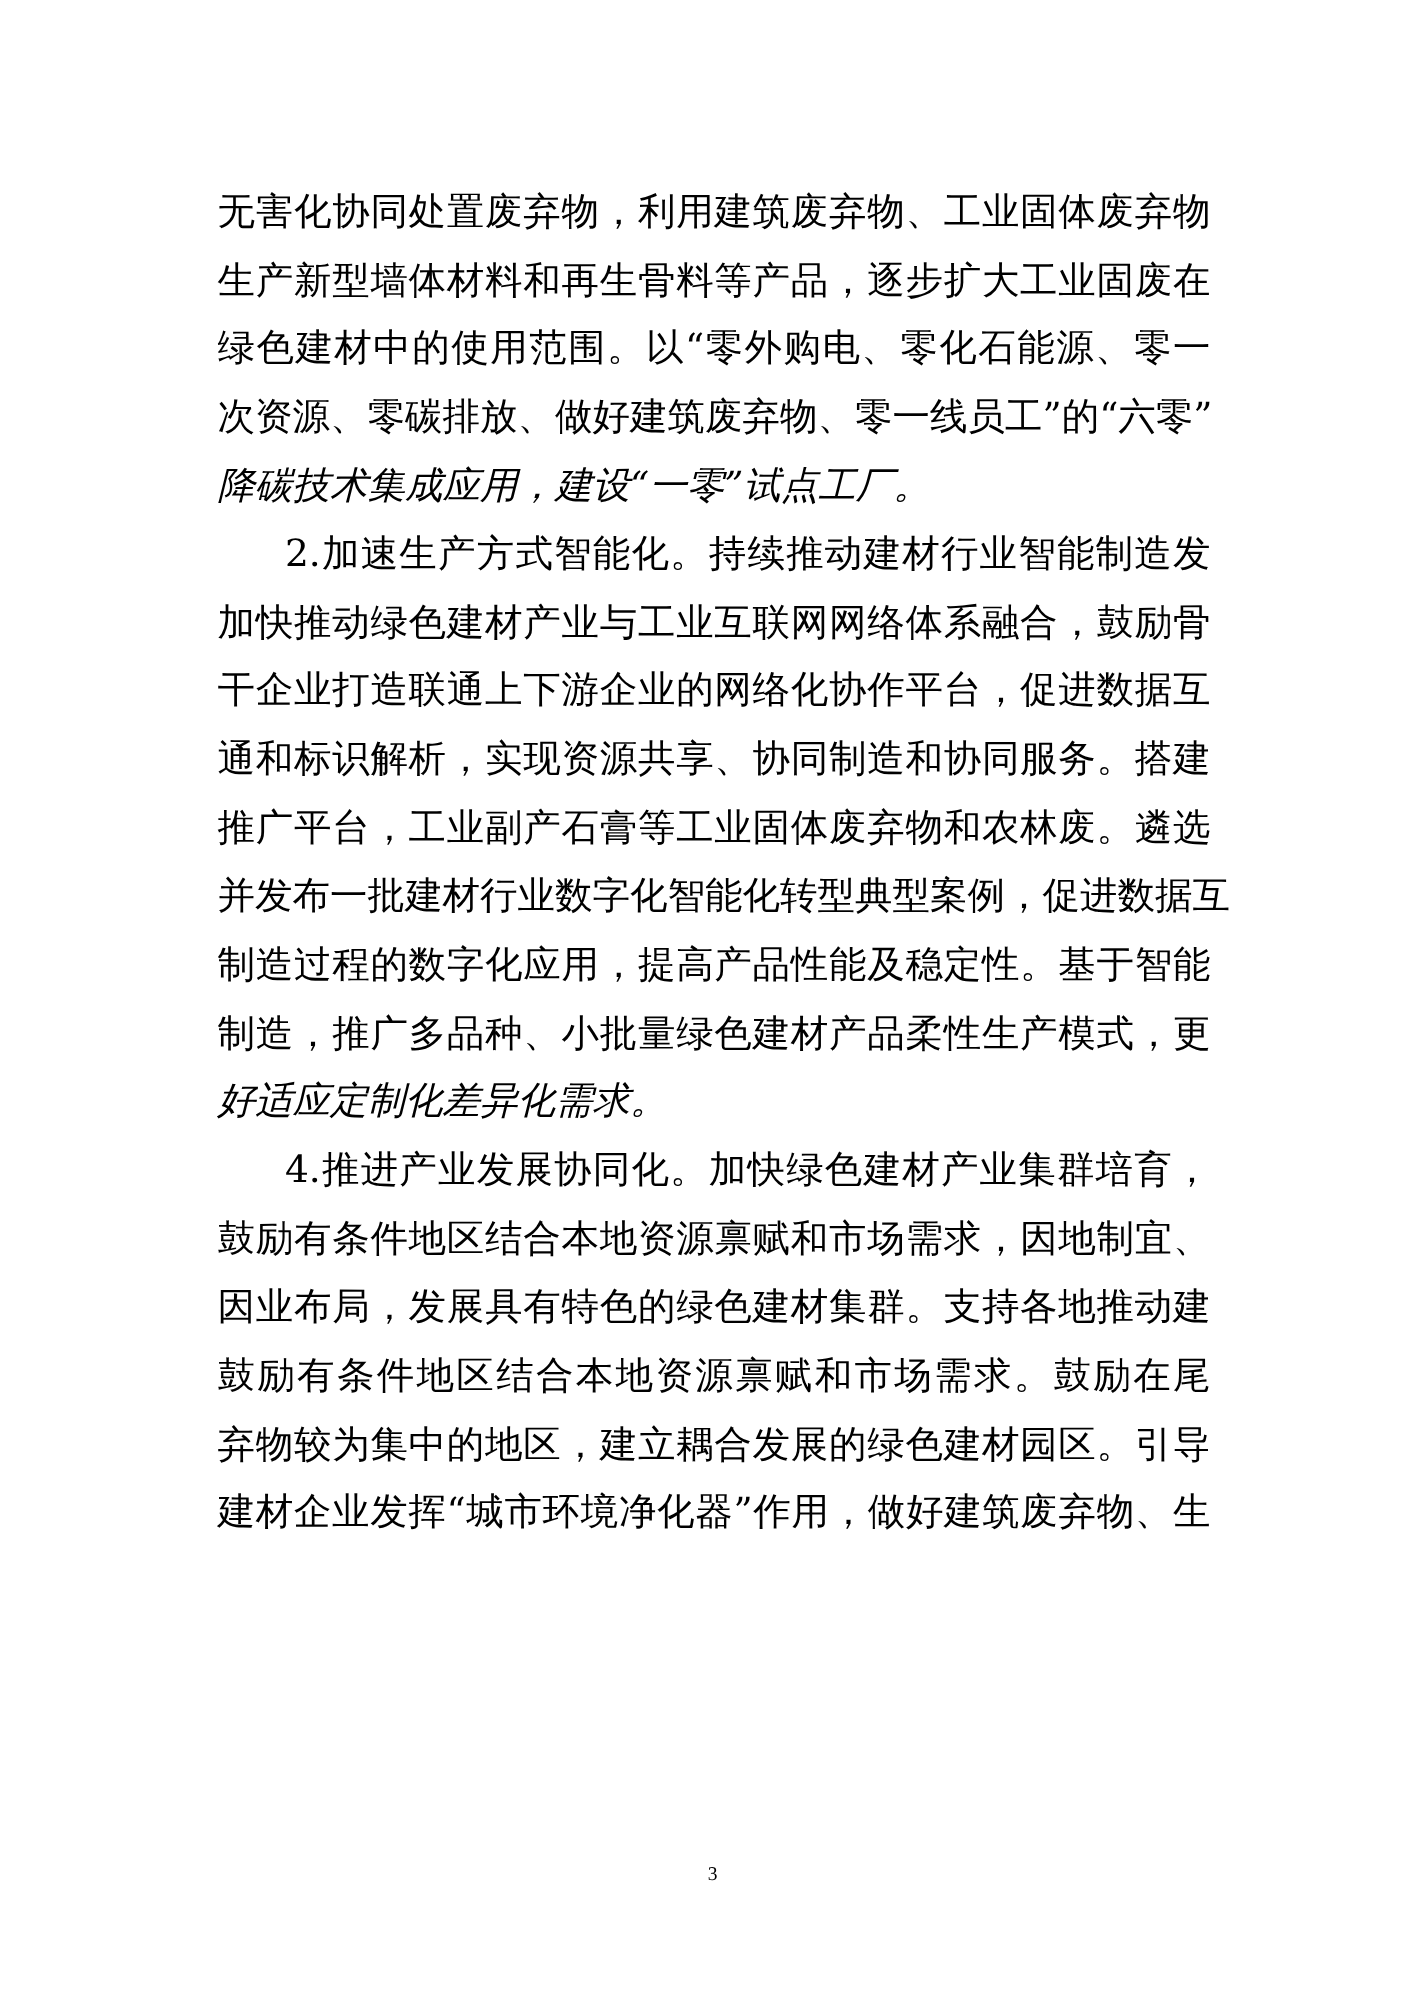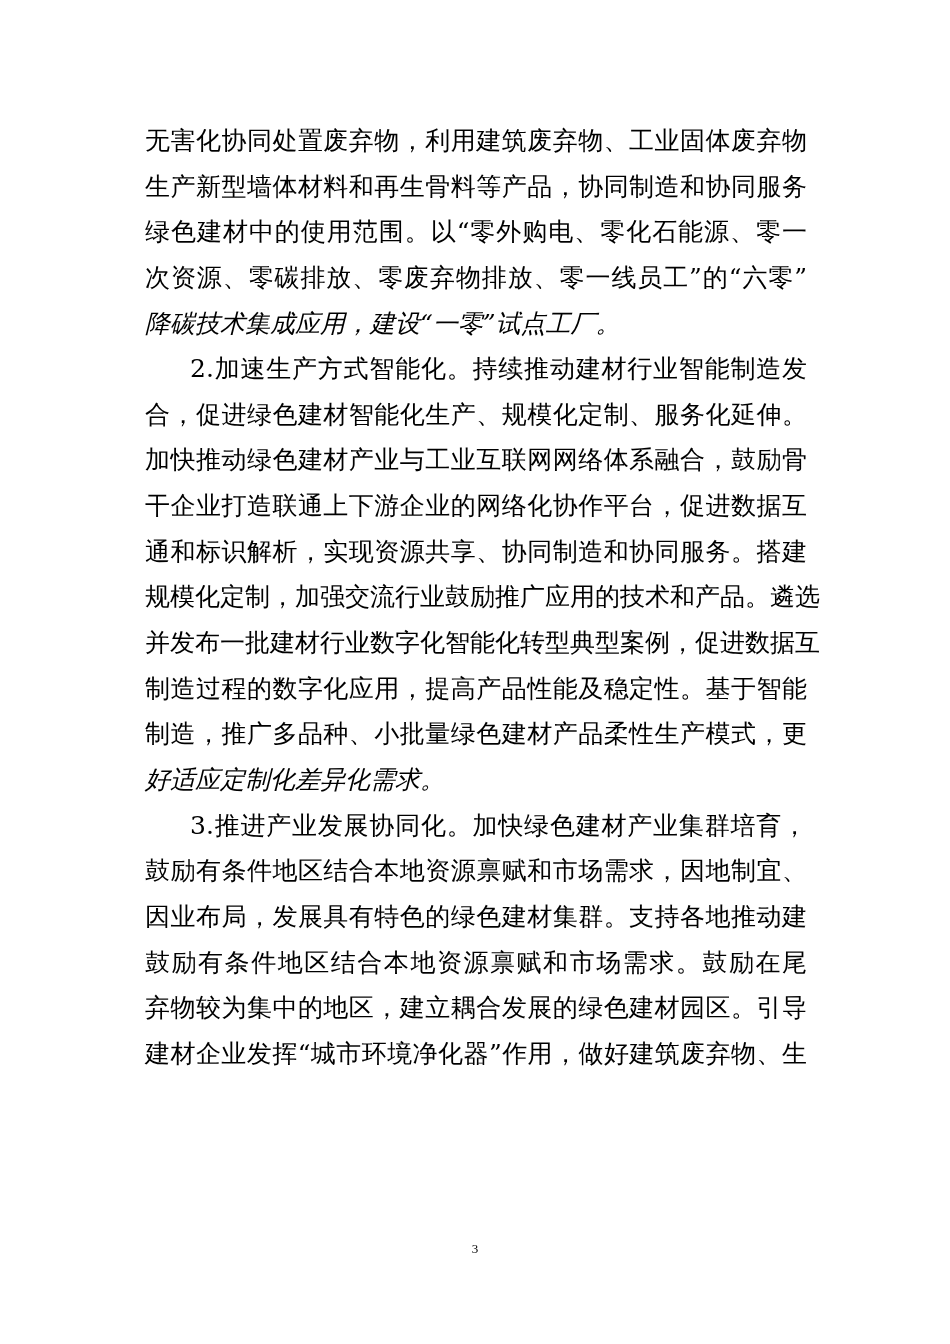--- a/index.html
+++ b/index.html
@@ -57,41 +57,40 @@
     }
   </style>
 </head>
 <body>
 
 <div class="page">
   <div class="body-text">
 
     <div>
       <span class="line">无害化协同处置废弃物，利用建筑废弃物、工业固体废弃物</span>
-      <span class="line">生产新型墙体材料和再生骨料等产品，协同制造和协同服务</span>
+      <span class="line">生产新型墙体材料和再生骨料等产品，逐步扩大工业固废在</span>
       <span class="line">绿色建材中的使用范围。以“零外购电、零化石能源、零一</span>
-      <span class="line">次资源、零碳排放、零废弃物排放、零一线员工”的“六零”</span>
+      <span class="line">次资源、零碳排放、做好建筑废弃物、零一线员工”的“六零”</span>
       <span class="line last">降碳技术集成应用，建设“一零”试点工厂。</span>
     </div>
 
     <div>
       <span class="line indent">2.加速生产方式智能化。持续推动建材行业智能制造发</span>
-      <span class="line">合，促进绿色建材智能化生产、规模化定制、服务化延伸。</span>
       <span class="line">加快推动绿色建材产业与工业互联网网络体系融合，鼓励骨</span>
       <span class="line">干企业打造联通上下游企业的网络化协作平台，促进数据互</span>
       <span class="line">通和标识解析，实现资源共享、协同制造和协同服务。搭建</span>
-      <span class="line">规模化定制，加强交流行业鼓励推广应用的技术和产品。遴选</span>
+      <span class="line">推广平台，工业副产石膏等工业固体废弃物和农林废。遴选</span>
       <span class="line">并发布一批建材行业数字化智能化转型典型案例，促进数据互</span>
       <span class="line">制造过程的数字化应用，提高产品性能及稳定性。基于智能</span>
       <span class="line">制造，推广多品种、小批量绿色建材产品柔性生产模式，更</span>
       <span class="line last">好适应定制化差异化需求。</span>
     </div>
 
     <div>
-      <span class="line indent">3.推进产业发展协同化。加快绿色建材产业集群培育，</span>
+      <span class="line indent">4.推进产业发展协同化。加快绿色建材产业集群培育，</span>
       <span class="line">鼓励有条件地区结合本地资源禀赋和市场需求，因地制宜、</span>
       <span class="line">因业布局，发展具有特色的绿色建材集群。支持各地推动建</span>
       <span class="line">鼓励有条件地区结合本地资源禀赋和市场需求。鼓励在尾</span>
       <span class="line">弃物较为集中的地区，建立耦合发展的绿色建材园区。引导</span>
       <span class="line">建材企业发挥“城市环境净化器”作用，做好建筑废弃物、生</span>
     </div>
 
   </div>
 
   <div class="page-number">3</div>

